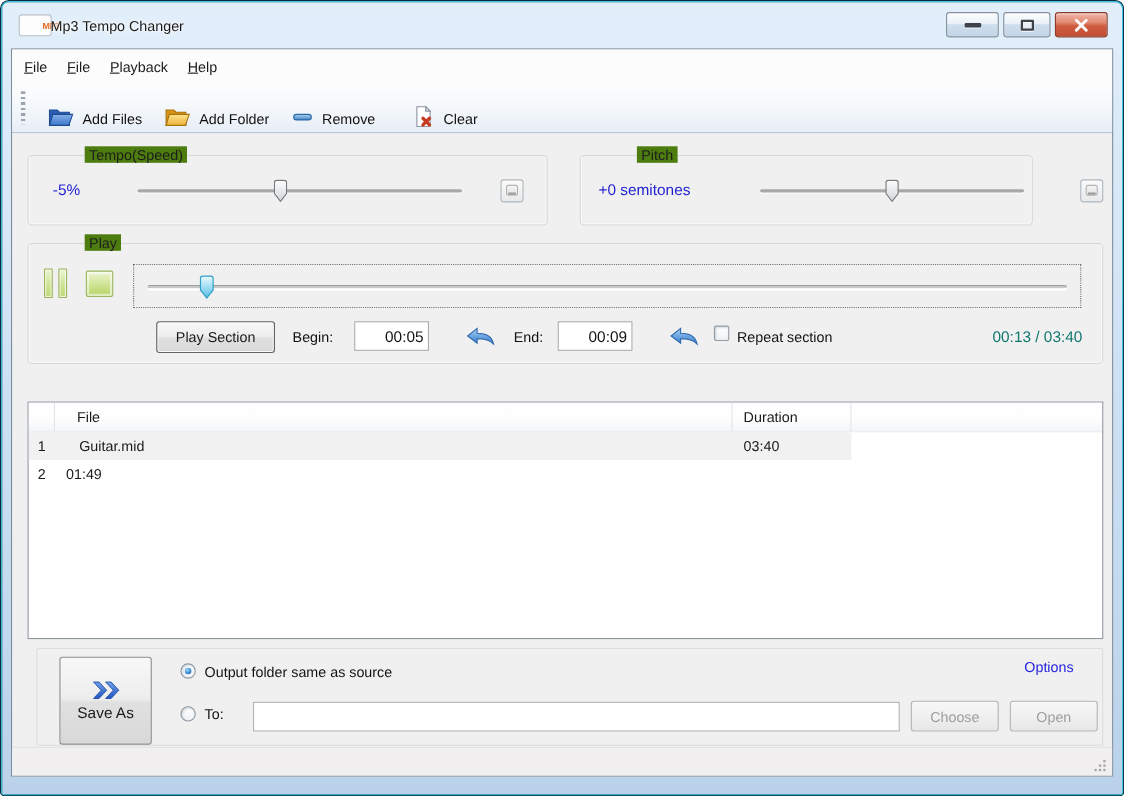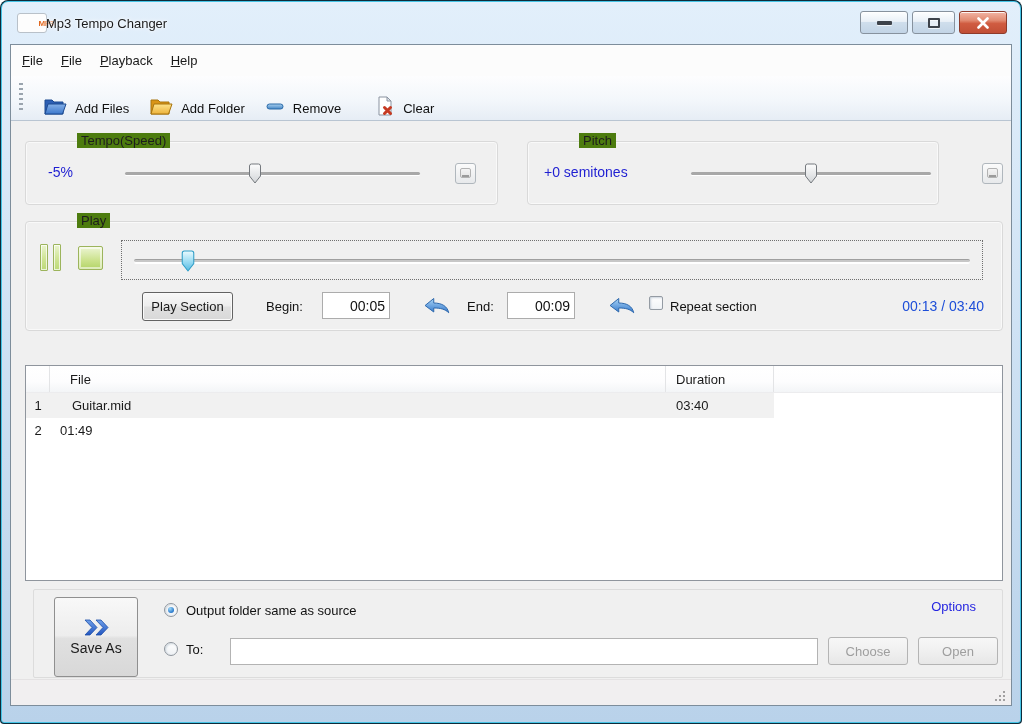--- a/index.html
+++ b/index.html
@@ -62,27 +62,27 @@
       background:linear-gradient(180deg,#eaf4cf 0%,#cfe494 55%,#bcd977 100%); box-shadow:inset 0 0 0 1px rgba(255,255,255,.7); }
   .stop-btn { position:absolute; left:52px; top:24px; width:25px; height:24px; border:1px solid #9cb45c; border-radius:2px;
       background:linear-gradient(180deg,#ecf5d4 0%,#cbe28c 60%,#b4d468 100%); box-shadow:inset 0 0 0 2px rgba(255,255,255,.55); }
   .focus-box { position:absolute; left:95px; top:18px; width:862px; height:40px; border:1px dotted #6f6f6f; }
   .play-track { position:absolute; left:12px; right:12px; top:9px; height:22px; }
   .play-track .track { background:#c7c7c7; border-top:1px solid #9f9f9f; border-bottom:1px solid #fff; height:4px; }
 
   .btn { border:1px solid #8f8f8f; border-radius:3px; color:#1a1a1a;
       background:linear-gradient(180deg,#f8f8f8 0%,#ededed 48%,#e0e0e0 52%,#d8d8d8 100%);
       display:flex; align-items:center; justify-content:center; font-size:13px; font-family:inherit; }
-  .play-section { position:absolute; left:116px; top:70px; width:91px; height:29px; border-color:#636363; box-shadow:inset 0 0 0 1px #fafafa; }
+  .play-section { position:absolute; left:116px; top:70px; width:108px; height:29px; border-color:#636363; box-shadow:inset 0 0 0 1px #fafafa; }
   .fld-label { position:absolute; font-size:13px; color:#121212; }
   .time-input { position:absolute; width:68px; height:27px; border:1px solid #acacac; background:#fff; font-size:14px; font-family:inherit; padding-left:27px; color:#111; }
   .undo { position:absolute; width:26px; height:17px; }
   .checkbox { position:absolute; width:14px; height:14px; border:1px solid #949ba3; border-radius:2px;
       background:linear-gradient(180deg,#fefefe,#f0f3f6); box-shadow:inset 1px 1px 2px rgba(110,135,160,.35); }
-  .time-disp { position:absolute; right:18px; top:76px; font-size:14px; color:#1d4ed8; }
+  .time-disp { position:absolute; right:18px; top:76px; font-size:14px; color:#0f766e; }
 
   
   .listview { position:absolute; left:14px; top:320px; width:978px; height:216px; background:#fff; border:1px solid #8f959d; overflow:hidden; }
   .lv-header { display:flex; height:27px; background:linear-gradient(180deg,#ffffff 0%,#fdfdfe 60%,#f3f5f7 100%); border-bottom:1px solid #ececee; }
   .lv-hcell { display:flex; align-items:center; font-size:13px; color:#1a1a1a; border-right:1px solid #e3e4e6; }
   .lv-row { display:flex; height:25px; width:748px; align-items:center; font-size:13px; color:#1a1a1a; }
   .lv-row.alt { background:#f1f1f1; }
   .c0 { width:24px; justify-content:center; display:flex; }
   .c1 { width:616px; padding-left:22px; }
   .c2 { width:108px; padding-left:10px; }

